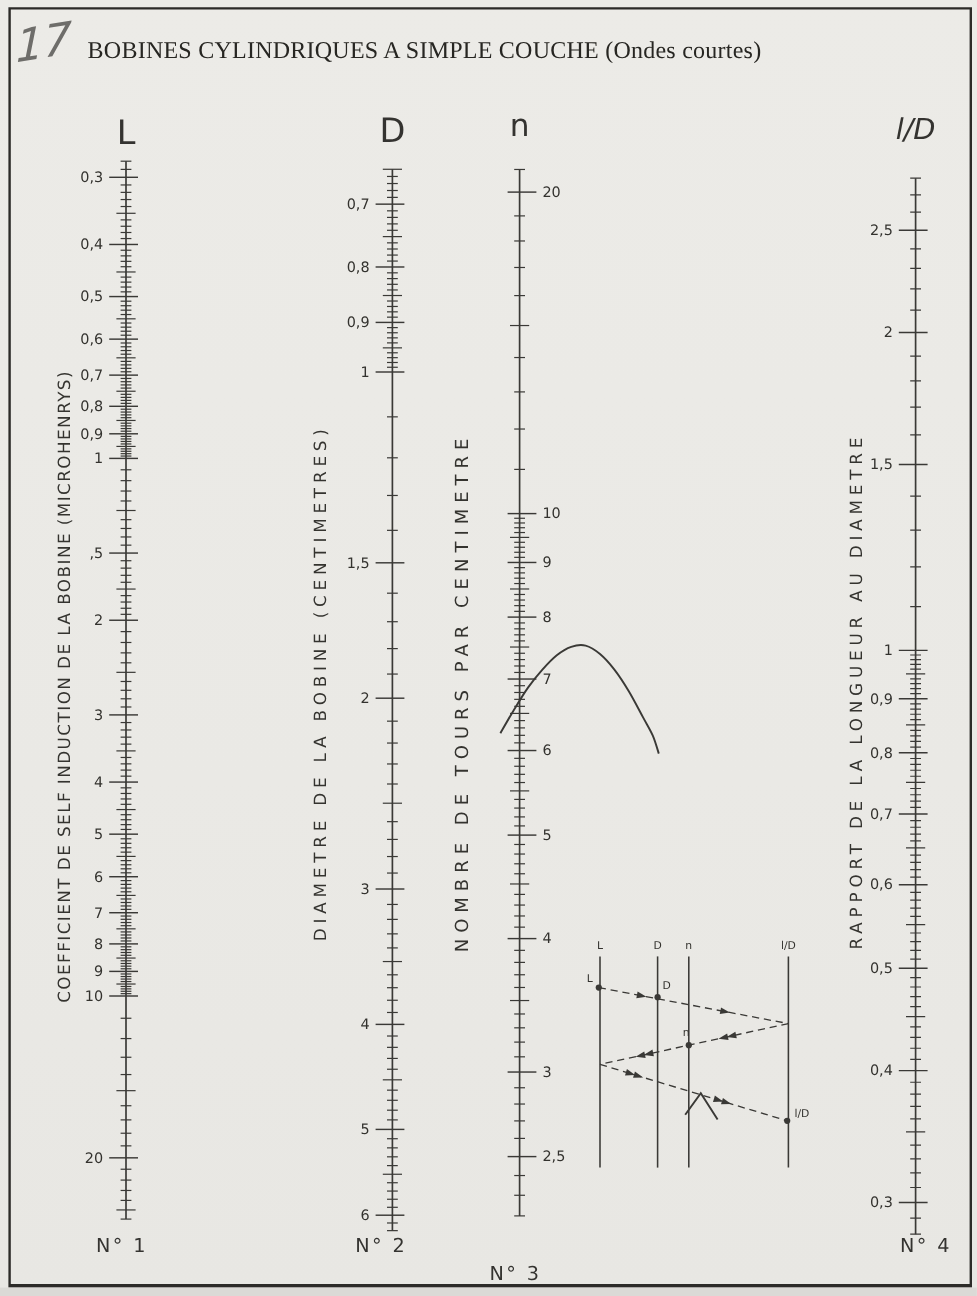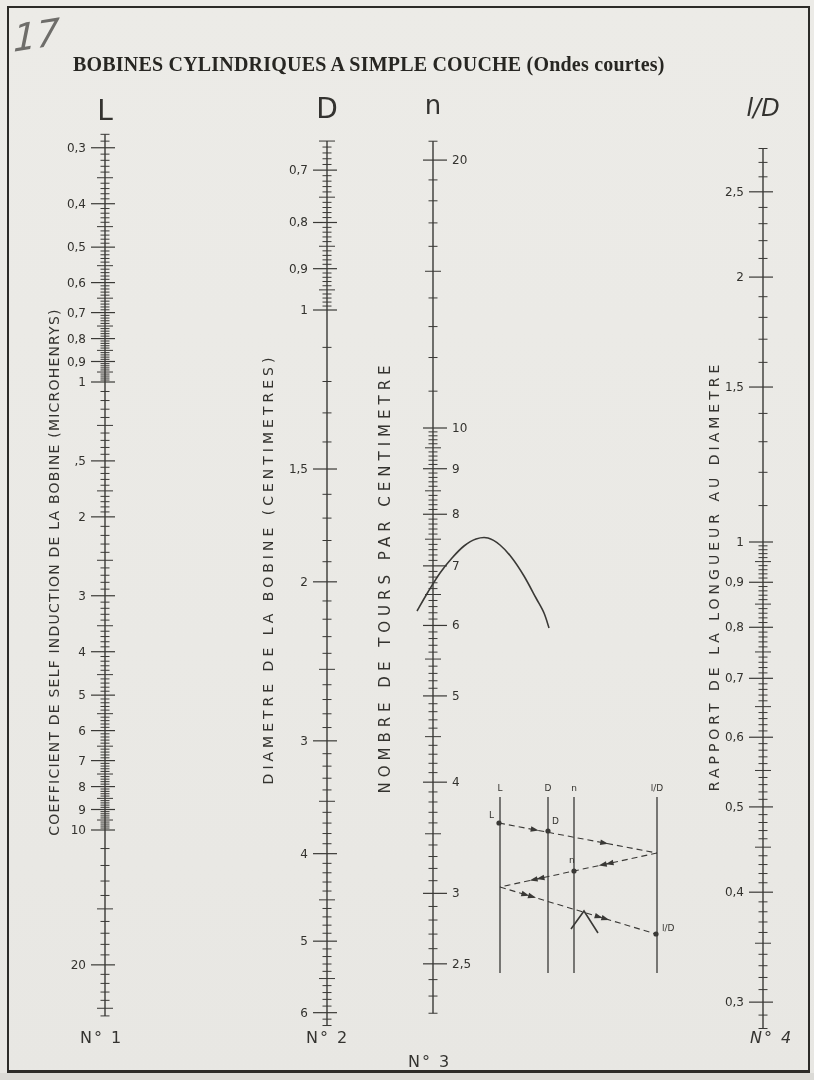--- a/index.html
+++ b/index.html
@@ -5,37 +5,37 @@
   html,body{margin:0;padding:0;width:814px;height:1080px;overflow:hidden;
     background:#e7e6e2;font-family:"DejaVu Sans",sans-serif;}
   .page{position:absolute;left:0;top:0;width:814px;height:1080px;
     background:linear-gradient(180deg,#ecebe7 0%,#eae9e5 60%,#e8e7e3 100%);}
   .frame{position:absolute;left:7px;top:6px;width:799px;height:1062px;
     border:2px solid #2c2b28;border-bottom-width:3px;pointer-events:none;}
   .bottom-edge{position:absolute;left:0;top:1073px;width:814px;height:7px;background:#dbdad6;}
   .handwritten{position:absolute;left:13px;top:14px;font-size:37px;color:#6e6d6a;
     font-style:italic;transform:rotate(-9deg) skewX(-10deg);font-family:"DejaVu Sans",sans-serif;}
   .title{position:absolute;left:73px;top:31px;font-family:"Liberation Serif",serif;
-    font-weight:bold;font-size:20px;color:#272622;letter-spacing:0.2px;white-space:nowrap;margin-top:22px;}
+    font-weight:normal;font-size:20px;color:#272622;letter-spacing:0.2px;white-space:nowrap;}
   .scale-letter{position:absolute;color:#343330;text-align:center;}
   .letter-L{left:89px;top:94px;width:32px;font-size:28px;}
   .letter-D{left:311px;top:92px;width:32px;font-size:28px;}
   .letter-n{left:417px;top:90px;width:32px;font-size:26px;}
   .letter-lD{left:741px;top:94px;width:44px;font-size:24px;font-style:italic;}
   .axis-title{position:absolute;width:600px;text-align:center;white-space:nowrap;
     transform:rotate(-90deg);font-size:14px;color:#34332f;}
   .t1{left:-246px;top:564px;letter-spacing:1.2px;}
   .t2{left:-32px;top:561px;letter-spacing:4px;}
   .t3{left:85px;top:568px;letter-spacing:5px;font-size:15px;}
   .t4{left:414px;top:568px;letter-spacing:4px;}
   .nlabel{position:absolute;font-size:16px;color:#343330;letter-spacing:2px;white-space:nowrap;}
   .n1{left:80px;top:1028px;}
-  .n2{left:306px;top:1028px;}
+  .n2{left:296px;top:1028px;}
   .n3{left:408px;top:1028px;margin-top:24px;}
-  .n4{left:750px;top:1028px;font-style:italic;}
+  .n4{left:750px;top:1028px;}
   svg{position:absolute;left:0;top:0;}
   .ticklabel{font-family:"DejaVu Sans",sans-serif;font-size:12px;fill:#33322e;}
   .tinylabel{font-family:"DejaVu Sans",sans-serif;font-size:9px;fill:#33322e;}
 </style>
 </head>
 <body>
 
 <div class="page">
   <div class="frame"></div>
   <div class="bottom-edge"></div>

